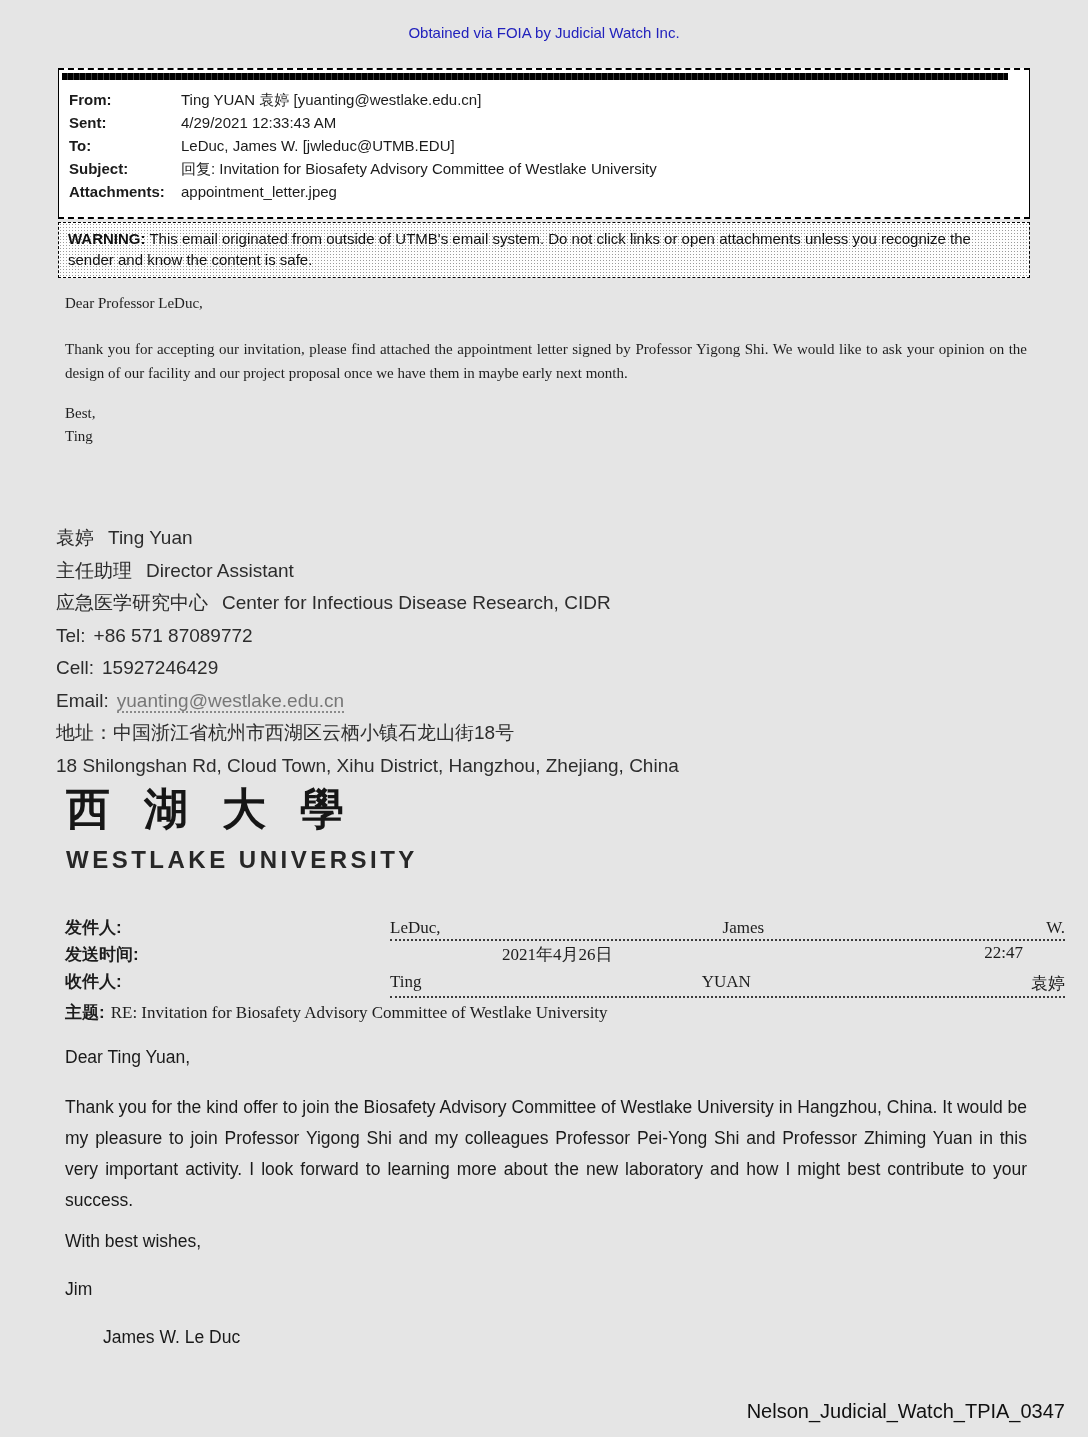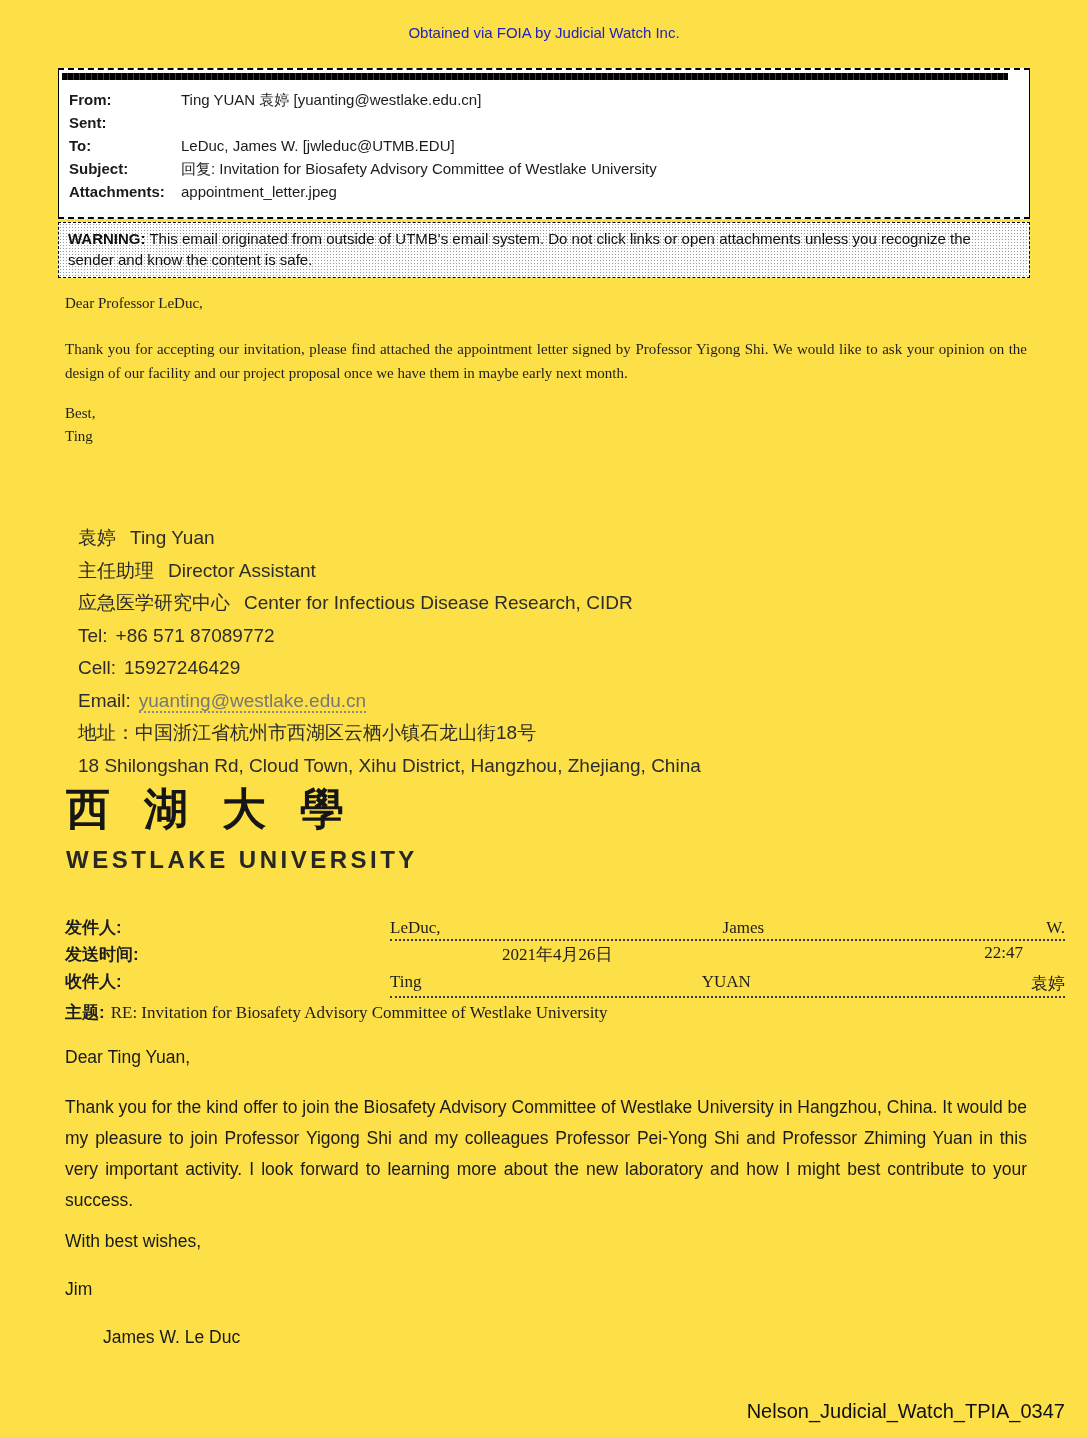--- a/index.html
+++ b/index.html
@@ -1,19 +1,19 @@
 <!DOCTYPE html>
 <html><head>
 <meta charset="utf-8">
 <style>
   * { margin:0; padding:0; box-sizing:border-box; }
   html,body { background:#fff; }
   #page {
     position:relative; width:1088px; height:1437px; margin:0 auto;
-    background:#fde047; overflow:hidden;
+    background:#e5e5e5; overflow:hidden;
     font-family:"Liberation Sans", sans-serif; color:#1b1b1b;
   }
 
   
   .foia { position:absolute; top:24px; left:0; right:0; text-align:center;
           font-size:15px; color:#2222bd; }
 
   
   .box1 {
     position:absolute; left:58px; top:68px; width:972px;
@@ -39,21 +39,21 @@
   .warnbox b { font-weight:bold; }
 
   
   .body1 { position:absolute; left:65px; top:292px; width:962px;
            font-family:"Liberation Serif", serif; font-size:15px;
            line-height:23px; color:#1f1f1f; }
   .b1-para { margin-top:22px; line-height:24px; text-align:justify; }
   .b1-close { margin-top:17px; }
 
   
-  .sig { position:absolute; left:78px; top:522px; width:700px;
+  .sig { position:absolute; left:56px; top:522px; width:700px;
          font-size:19px; line-height:32.5px; color:#2c2c2c; }
   .sig .cn { margin-right:14px; }
   .sig-email-link { color:#777; text-decoration:none;
                     border-bottom:2px dotted #8a8a8a; }
   .sig .lbl { margin-right:8px; }
 
   
   .logo { position:absolute; left:66px; top:776px; }
   .logo-cn { font-family:Liberation Sans, sans-serif; font-weight:bold;
              font-size:44px; line-height:66px; letter-spacing:34px;
@@ -95,20 +95,21 @@
   <div class="foia">Obtained via FOIA by Judicial Watch Inc.</div>
 
   <div class="box1">
     <div class="box1-bar"></div>
     <div class="hrow">
       <span class="hlabel">From:</span>
       <span class="hvalue">Ting YUAN 袁婷 [yuanting@westlake.edu.cn]</span>
     </div>
     <div class="hrow">
       <span class="hlabel">Sent:</span>
+      <span class="hvalue">4/29/2021 12:33:43 AM</span>
     </div>
     <div class="hrow">
       <span class="hlabel">To:</span>
       <span class="hvalue">LeDuc, James W. [jwleduc@UTMB.EDU]</span>
     </div>
     <div class="hrow">
       <span class="hlabel">Subject:</span>
       <span class="hvalue">回复: Invitation for Biosafety Advisory Committee of Westlake University</span>
     </div>
     <div class="hrow">

